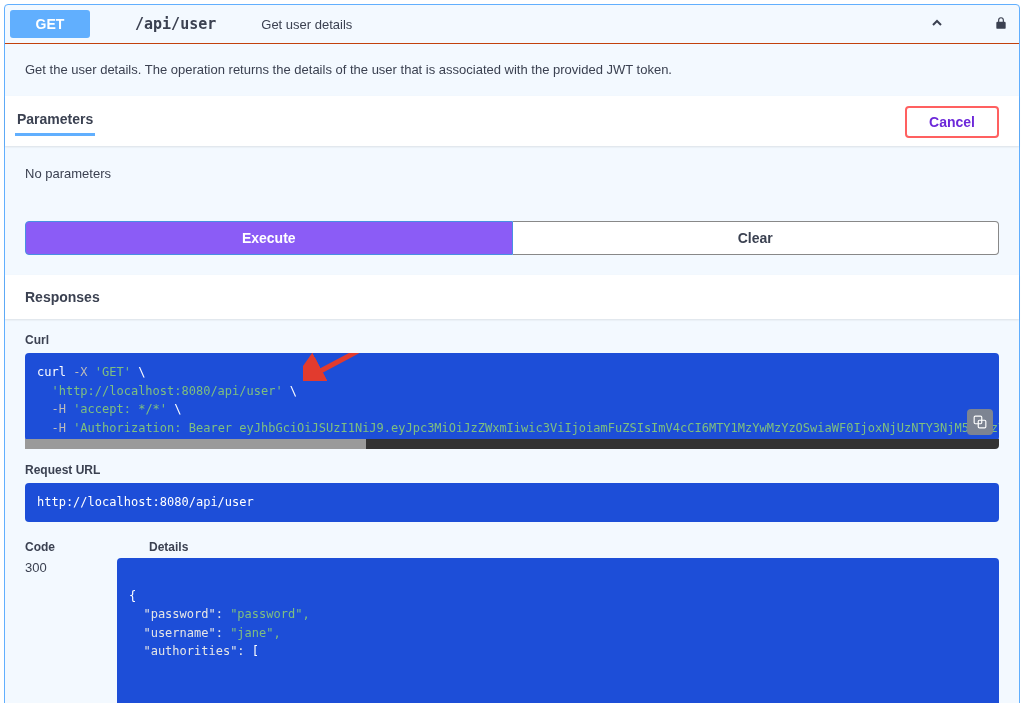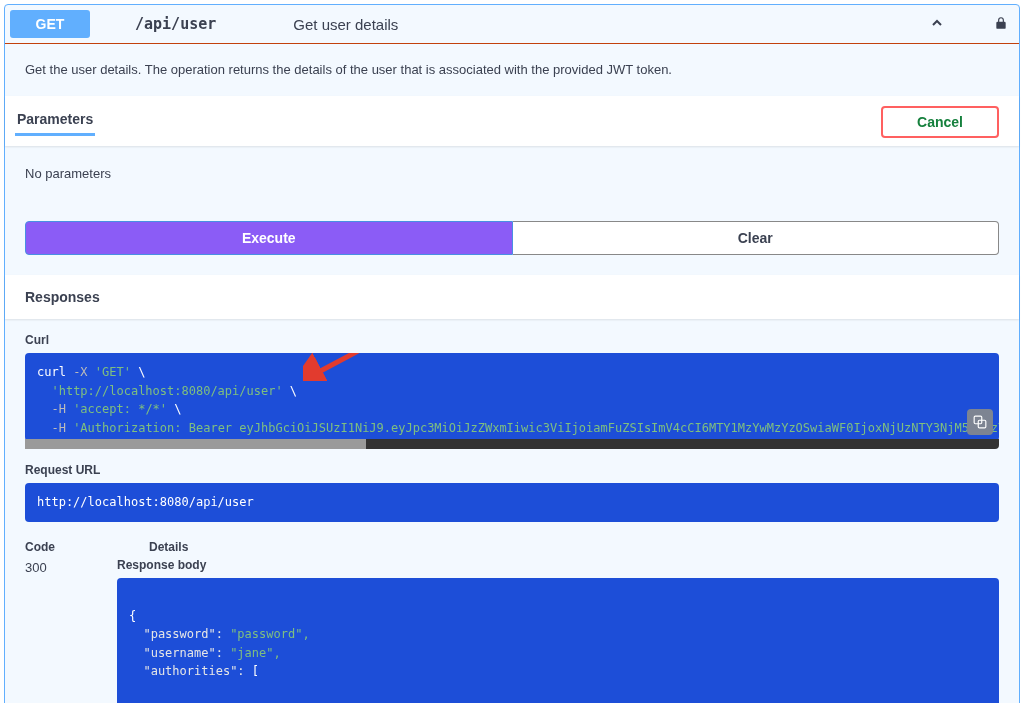--- a/index.html
+++ b/index.html
@@ -35,22 +35,21 @@
   }
   .path {
     font-family: Menlo, Consolas, monospace;
     font-weight: 600;
     color: #3b4151;
     padding: 0 10px;
     font-size: 15px;
   }
   .summary-desc {
     color: #3b4151;
-    font-size: 15px;
-    margin-left: 32px;
+    font-size: 13px;
   }
   .summary-spacer { flex: 1; }
   .chevron-icon { padding: 0 8px; color: #3b4151; }
   .lock-icon { padding: 0 6px; color: #3b4151; font-size: 15px; }
   .description-row {
     padding: 18px 20px;
     font-size: 13px;
     color: #3b4151;
     border-bottom: 1px solid rgba(0,0,0,0);
   }
@@ -71,24 +70,24 @@
   }
   .params-tab {
     display:inline-block;
     border-bottom: 3px solid #61affe;
     padding: 0 2px 6px 2px;
     margin-bottom: -9px;
   }
   .btn-cancel {
     border: 2px solid #ff6060;
     background: transparent;
-    color: #15803d;
+    color: #6d28d9;
     font-weight: 700;
     border-radius: 4px;
-    padding: 6px 34px;
+    padding: 6px 22px;
     cursor: pointer;
     font-size: 14px;
   }
   .no-params {
     padding: 20px;
     font-size: 13px;
   }
   .execute-row {
     display: flex;
     gap: 0;
@@ -285,21 +284,20 @@
 
 
     <div class="resp-columns">
       <span style="min-width:32px;">Code</span>
       <span>Details</span>
     </div>
 
     <div class="resp-row">
       <div class="resp-code">300</div>
       <div class="resp-details">
-        <div class="small-heading" style="margin-top:0;">Response body</div>
         <div class="code-block pre" style="white-space:pre;">
 <span>{</span>
 <span class="k-key">  "password":</span><span class="k-val"> "password",</span>
 <span class="k-key">  "username":</span><span class="k-val"> "jane",</span>
 <span class="k-key">  "authorities":</span><span> [</span>
 
 
 
 
 

